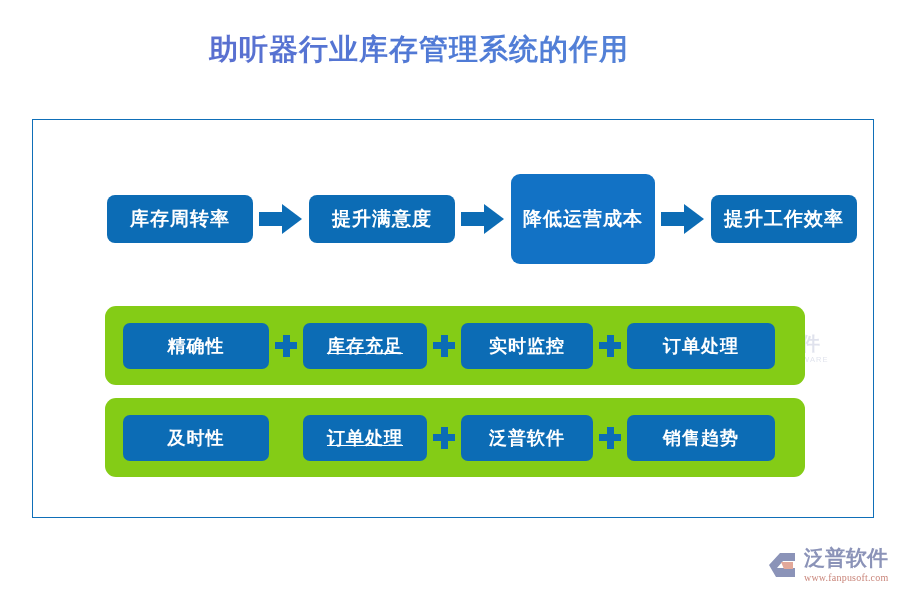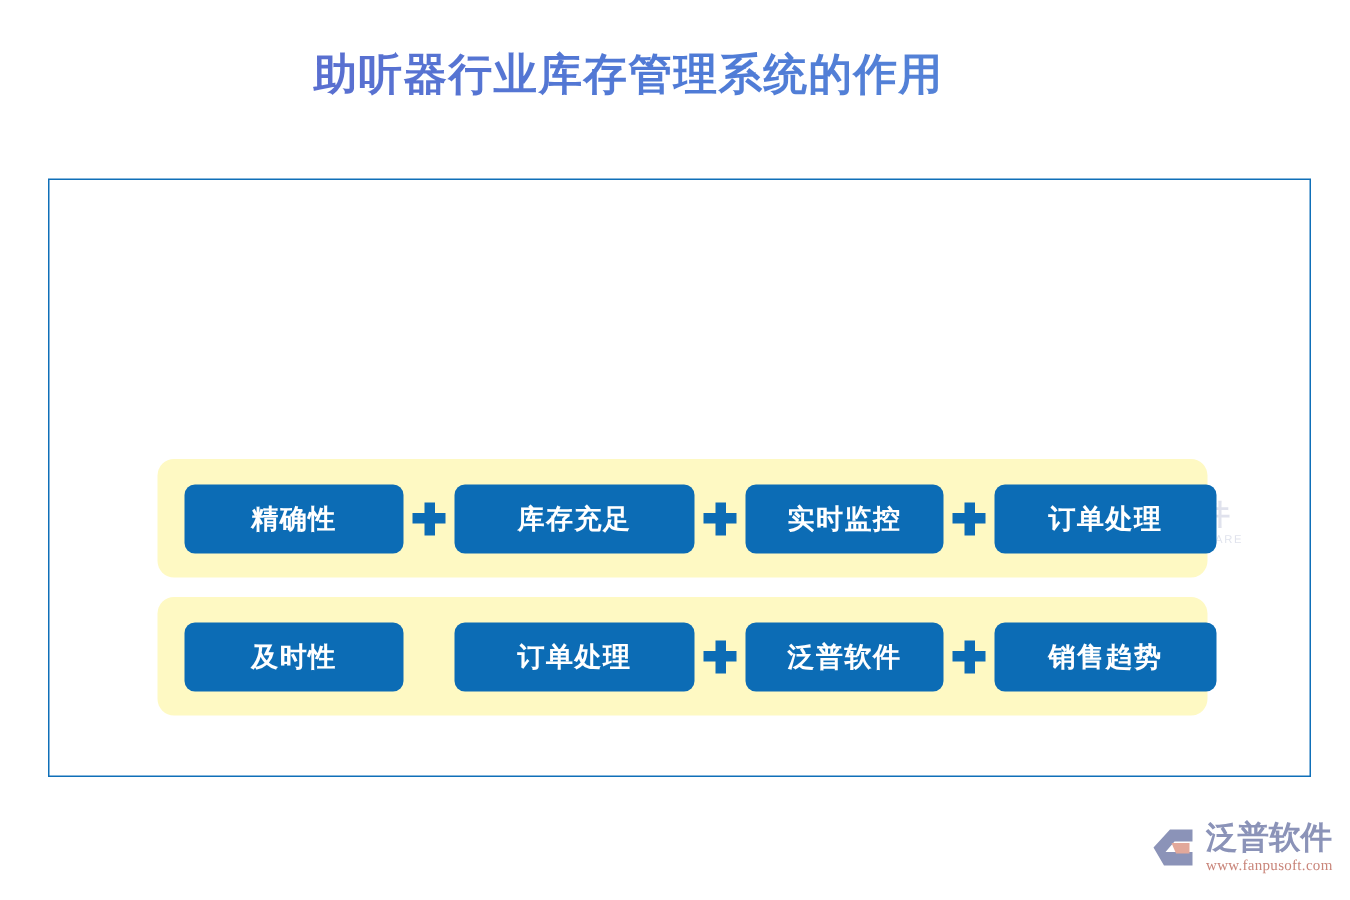--- a/index.html
+++ b/index.html
@@ -139,21 +139,21 @@
     border-bottom: 15px solid transparent;
     border-left: 20px solid #0c6cb5;
   }
 
   
   .group-row {
     position: absolute;
     left: 72px;
     width: 700px;
     height: 79px;
-    background: #fef9c3;
+    background: #84cc16;
     border-radius: 11px;
     display: flex;
     align-items: center;
     box-sizing: border-box;
     padding: 0 18px;
   }
   .group-row.r2 { top: 186px; }
   .group-row.r3 { top: 278px; }
 
   .tag-box {
@@ -165,21 +165,21 @@
     align-items: center;
     justify-content: center;
     font-size: 18px;
     font-weight: bold;
     letter-spacing: 1px;
     font-family: "Liberation Serif", "DejaVu Serif", serif;
     box-sizing: border-box;
     flex: 0 0 auto;
   }
   .tag-box.w1 { width: 146px; }
-  .tag-box.w2 { width: 160px; }
+  .tag-box.w2 { width: 124px; text-decoration: underline; }
   .tag-box.w3 { width: 132px; }
   .tag-box.w4 { width: 148px; }
 
   .plus {
     flex: 0 0 auto;
     width: 22px;
     height: 22px;
     position: relative;
     margin: 0 6px;
   }
@@ -258,20 +258,36 @@
         <path d="M3 17 L14 5 L29 5 L29 13 L17 13 L11 20 L29 20 L29 29 L10 29 Z" fill="#9aa3c4"></path>
         <path d="M15 14 L27 14 L27 21 L18 21 Z" fill="#cfd4e6"></path>
       </svg>
     </span>
     <span class="wm-text">
       <span class="wm-cn">泛普软件</span>
       <span class="wm-en">FANPU SOFTWARE</span>
     </span>
   </div>
 
+  <div class="flow-row">
+
+    <div class="flow-box size-a">库存周转率</div>
+
+    <div class="arrow"></div>
+
+    <div class="flow-box size-a">提升满意度</div>
+
+    <div class="arrow"></div>
+
+    <div class="flow-box size-b">降低运营成本</div>
+
+    <div class="arrow"></div>
+
+    <div class="flow-box size-a">提升工作效率</div>
+  </div>
 
   <div class="group-row r2">
     <div class="tag-box w1">精确性</div>
     <div class="plus"></div>
     <div class="tag-box w2">库存充足</div>
     <div class="plus"></div>
     <div class="tag-box w3">实时监控</div>
     <div class="plus"></div>
     <div class="tag-box w4">订单处理</div>
   </div>

